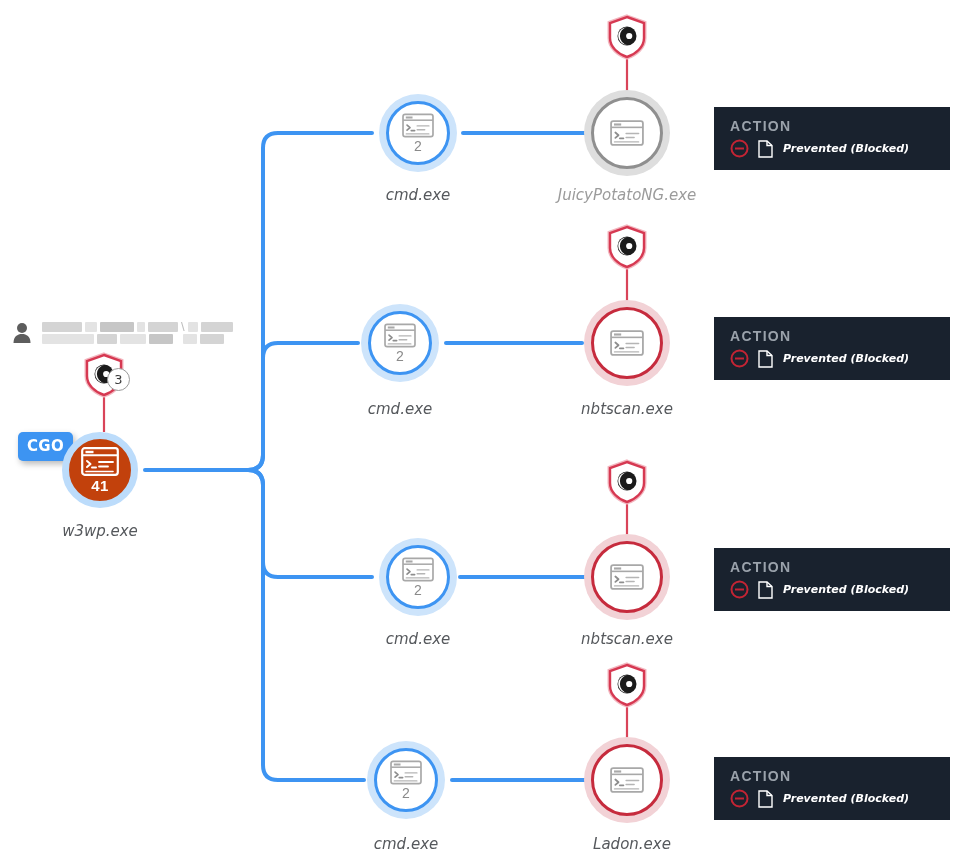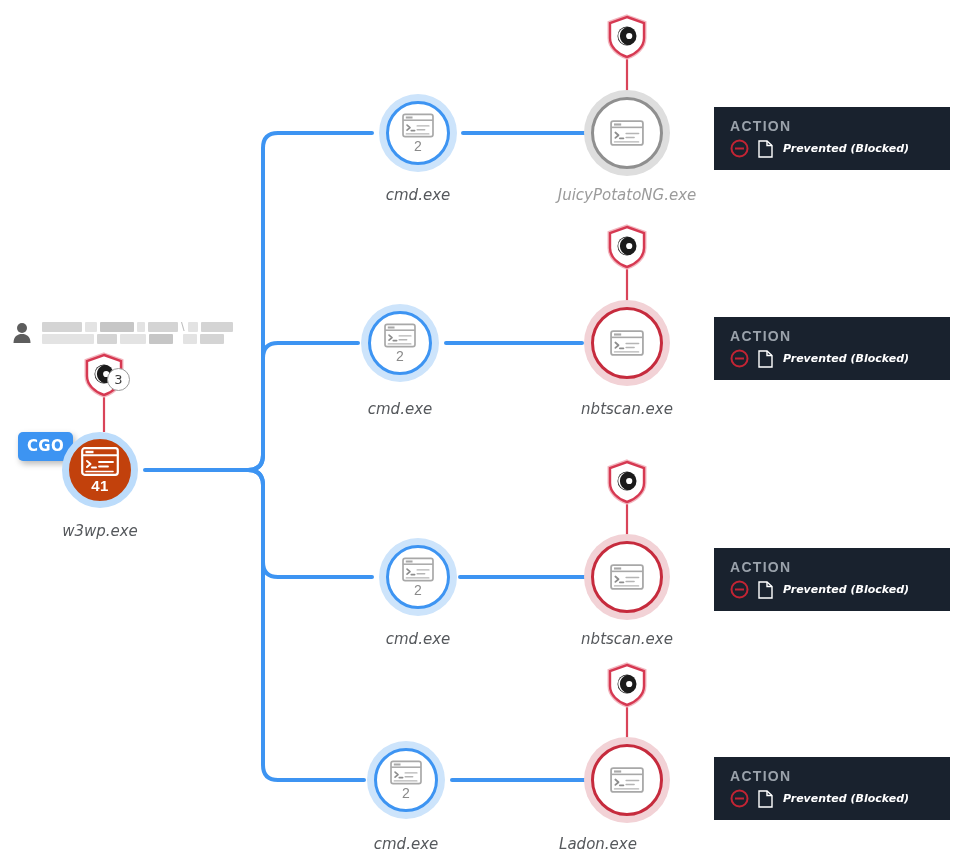--- a/index.html
+++ b/index.html
@@ -465,21 +465,21 @@
       <rect x="1.2" y="1.2" width="35.6" height="26.6" rx="2.5" fill="none" stroke="#a8a8a8" stroke-width="2"></rect>
       <line x1="1.2" y1="8.2" x2="36.8" y2="8.2" stroke="#a8a8a8" stroke-width="1.8"></line>
       <rect x="4.5" y="3.8" width="8" height="2.4" fill="#a8a8a8"></rect>
       <path d="M6,14 L9.5,17 L6,20" fill="none" stroke="#8d8d8d" stroke-width="2" stroke-linecap="round" stroke-linejoin="round"></path>
       <line x1="11" y1="20.5" x2="15" y2="20.5" stroke="#8d8d8d" stroke-width="2" stroke-linecap="round"></line>
       <line x1="18" y1="15" x2="32" y2="15" stroke="#b5b5b5" stroke-width="1.6" stroke-linecap="round"></line>
       <line x1="18" y1="19.5" x2="27" y2="19.5" stroke="#b5b5b5" stroke-width="1.6" stroke-linecap="round"></line>
       <line x1="5" y1="24.5" x2="32" y2="24.5" stroke="#b5b5b5" stroke-width="1.4" stroke-linecap="round"></line>
     </svg>
   </div>
-  <div class="node-label" style="left:498px; top:835px; width:200px;">Ladon.exe</div>
+  <div class="node-label" style="left:532px; top:835px; width:200px;">Ladon.exe</div>
 
   <div class="tooltip" style="left:714px; top:757px;">
     <div class="tt-title">ACTION</div>
     <div class="tt-row">
       <svg class="blk-ico" width="19" height="19" viewBox="0 0 19 19">
         <circle cx="9.5" cy="9.5" r="8" fill="none" stroke="#c32434" stroke-width="2"></circle>
         <line x1="5" y1="9.5" x2="14" y2="9.5" stroke="#c32434" stroke-width="2"></line>
       </svg>
       <svg class="doc-ico" width="16" height="19" viewBox="0 0 16 19">
         <path d="M1,2 L9,2 L14,6.5 L14,18 L1,18 Z" fill="none" stroke="#ffffff" stroke-width="1.4"></path>

